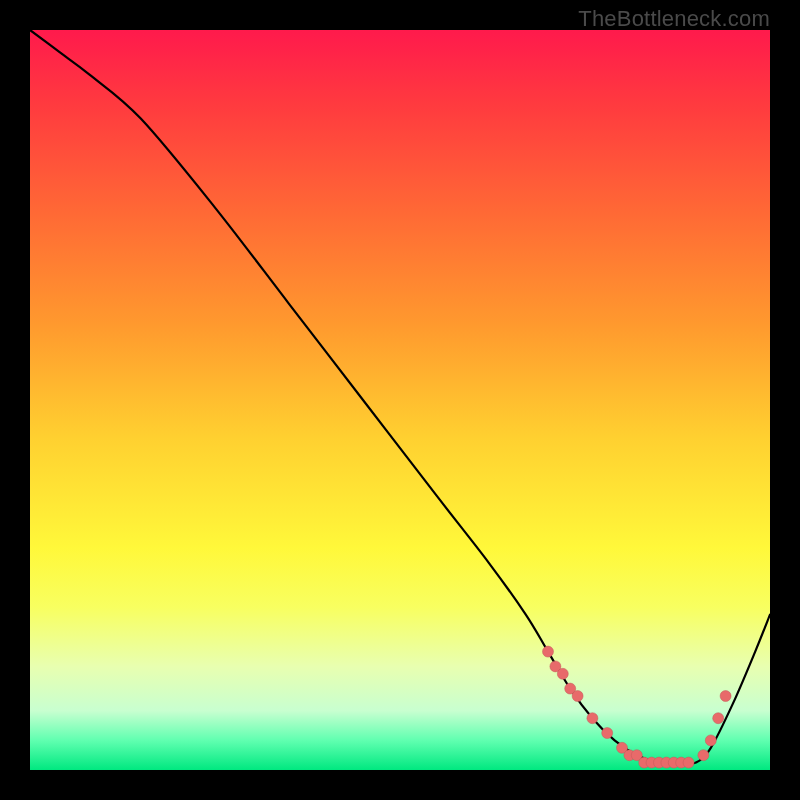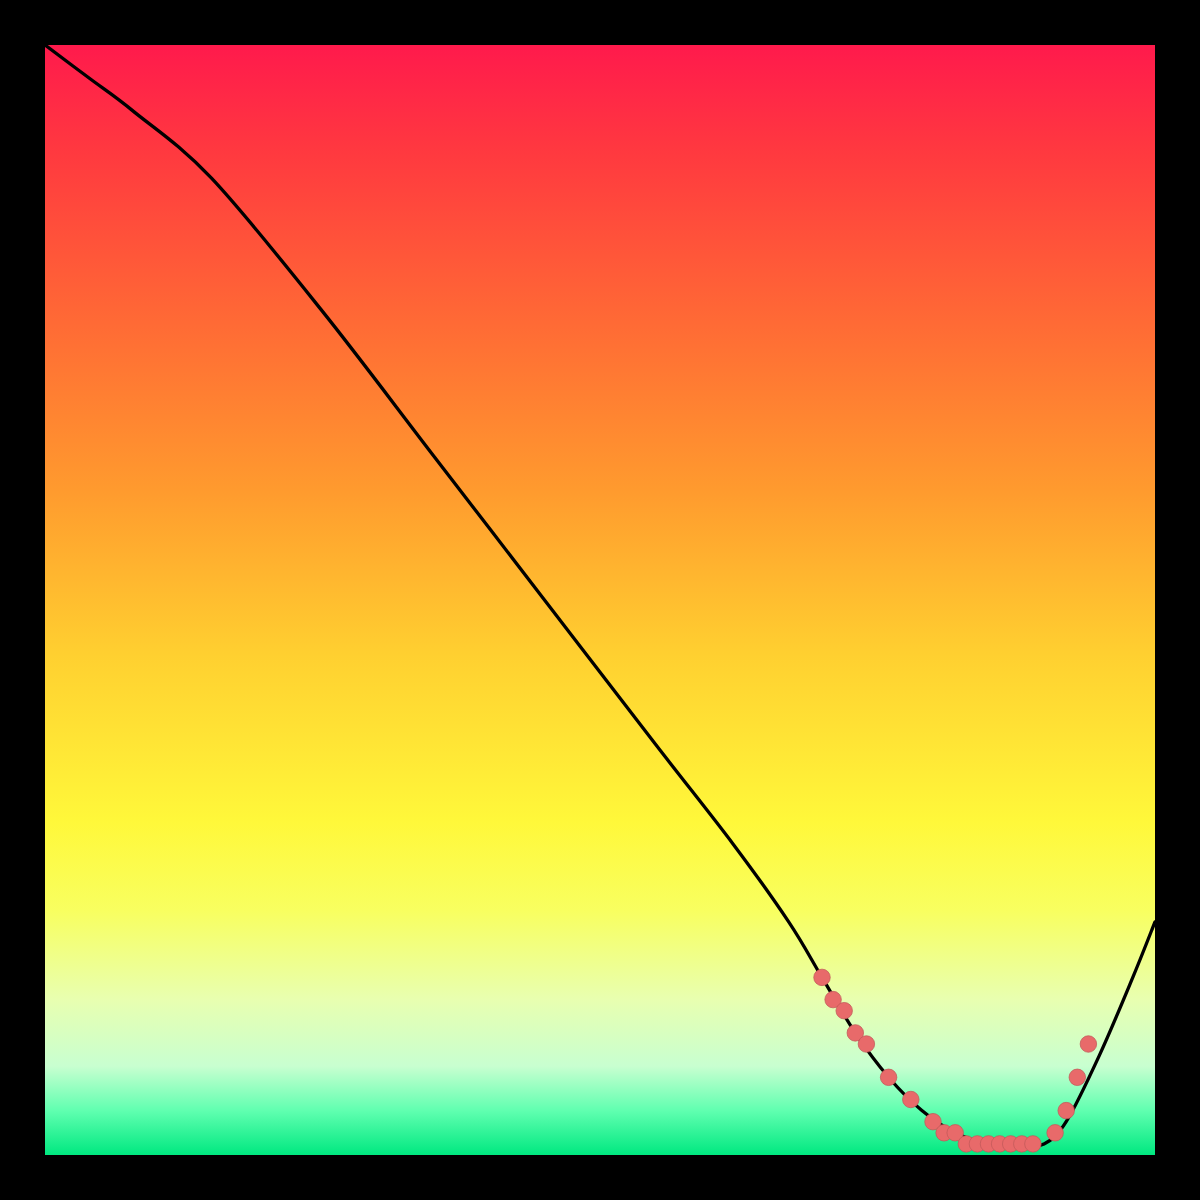--- a/index.html
+++ b/index.html
@@ -63,20 +63,21 @@
   .series-dot {
     fill: #e86a6a;
     stroke: #c25a5a;
     stroke-width: 0.5;
   }
 </style>
 </head>
 <body>
 
 <div class="frame">
+  <div class="attribution">TheBottleneck.com</div>
 
   <div class="plot-area">
     <svg class="curve" viewBox="0 0 740 740" preserveAspectRatio="none">
       <path id="series-path" class="series-line" d="M 0 0 C 4.933333333333334 3.7000000000000077 19.733333333333334 14.80000000000003 29.6 22.200000000000045 C 39.46666666666667 29.600000000000062 45.63333333333333 33.300000000000104 59.2 44.40000000000009 C 72.76666666666667 55.50000000000008 90.03333333333333 66.59999999999997 111 88.79999999999995 C 131.96666666666667 110.99999999999994 160.33333333333334 146.76666666666668 185 177.60000000000002 C 209.66666666666666 208.43333333333337 234.33333333333334 241.73333333333335 259 273.8 C 283.6666666666667 305.8666666666667 308.3333333333333 337.93333333333334 333 370 C 357.6666666666667 402.06666666666666 386.0333333333334 439.06666666666666 407.00000000000006 466.2 C 427.9666666666667 493.3333333333333 444 513.0666666666666 458.8 532.8 C 473.6 552.5333333333333 485.93333333333334 569.8 495.8 584.6 C 505.6666666666667 599.4000000000001 510.6 609.2666666666667 518 621.6 C 525.4 633.9333333333334 532.8 647.5 540.1999999999999 658.6 C 547.5999999999999 669.7 555 679.5666666666667 562.4 688.2 C 569.8 696.8333333333334 577.2 704.2333333333333 584.6 710.4 C 592 716.5666666666666 599.4 721.5 606.8 725.2 C 614.1999999999999 728.9000000000001 621.6 731.3666666666667 629 732.6 C 636.4 733.8333333333334 645.0333333333334 732.6 651.2 732.6 C 657.3666666666667 732.6 661.0666666666666 735.0666666666667 666 732.6 C 670.9333333333334 730.1333333333333 674.6333333333334 727.6666666666666 680.8000000000001 717.8 C 686.9666666666667 707.9333333333333 695.6 689.4333333333333 703 673.4 C 710.4 657.3666666666667 719.0333333333333 636.4 725.1999999999999 621.6 C 731.3666666666666 606.8000000000001 737.5333333333333 590.7666666666667 740 584.6"></path>
       <g id="dots">
           <circle cx="518" cy="621.6" r="5.5" class="series-dot"></circle>
           <circle cx="525.4" cy="636.4" r="5.5" class="series-dot"></circle>
           <circle cx="532.8" cy="643.8" r="5.5" class="series-dot"></circle>
           <circle cx="540.1999999999999" cy="658.6" r="5.5" class="series-dot"></circle>
           <circle cx="547.6" cy="666" r="5.5" class="series-dot"></circle>

